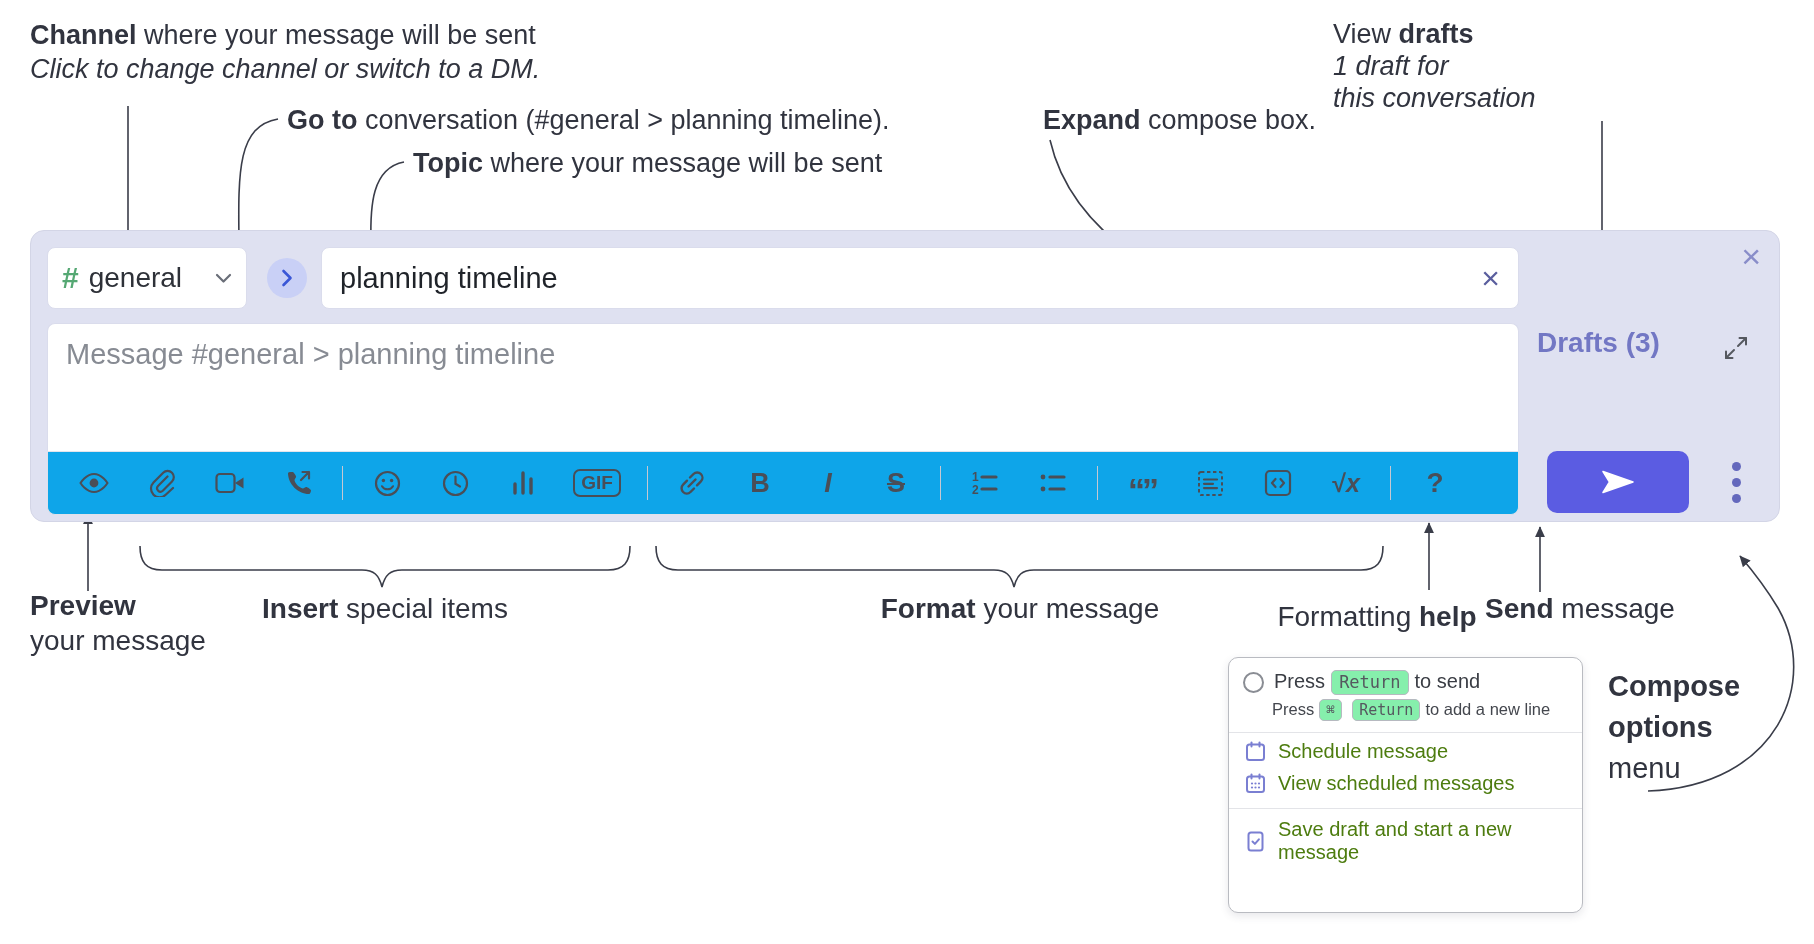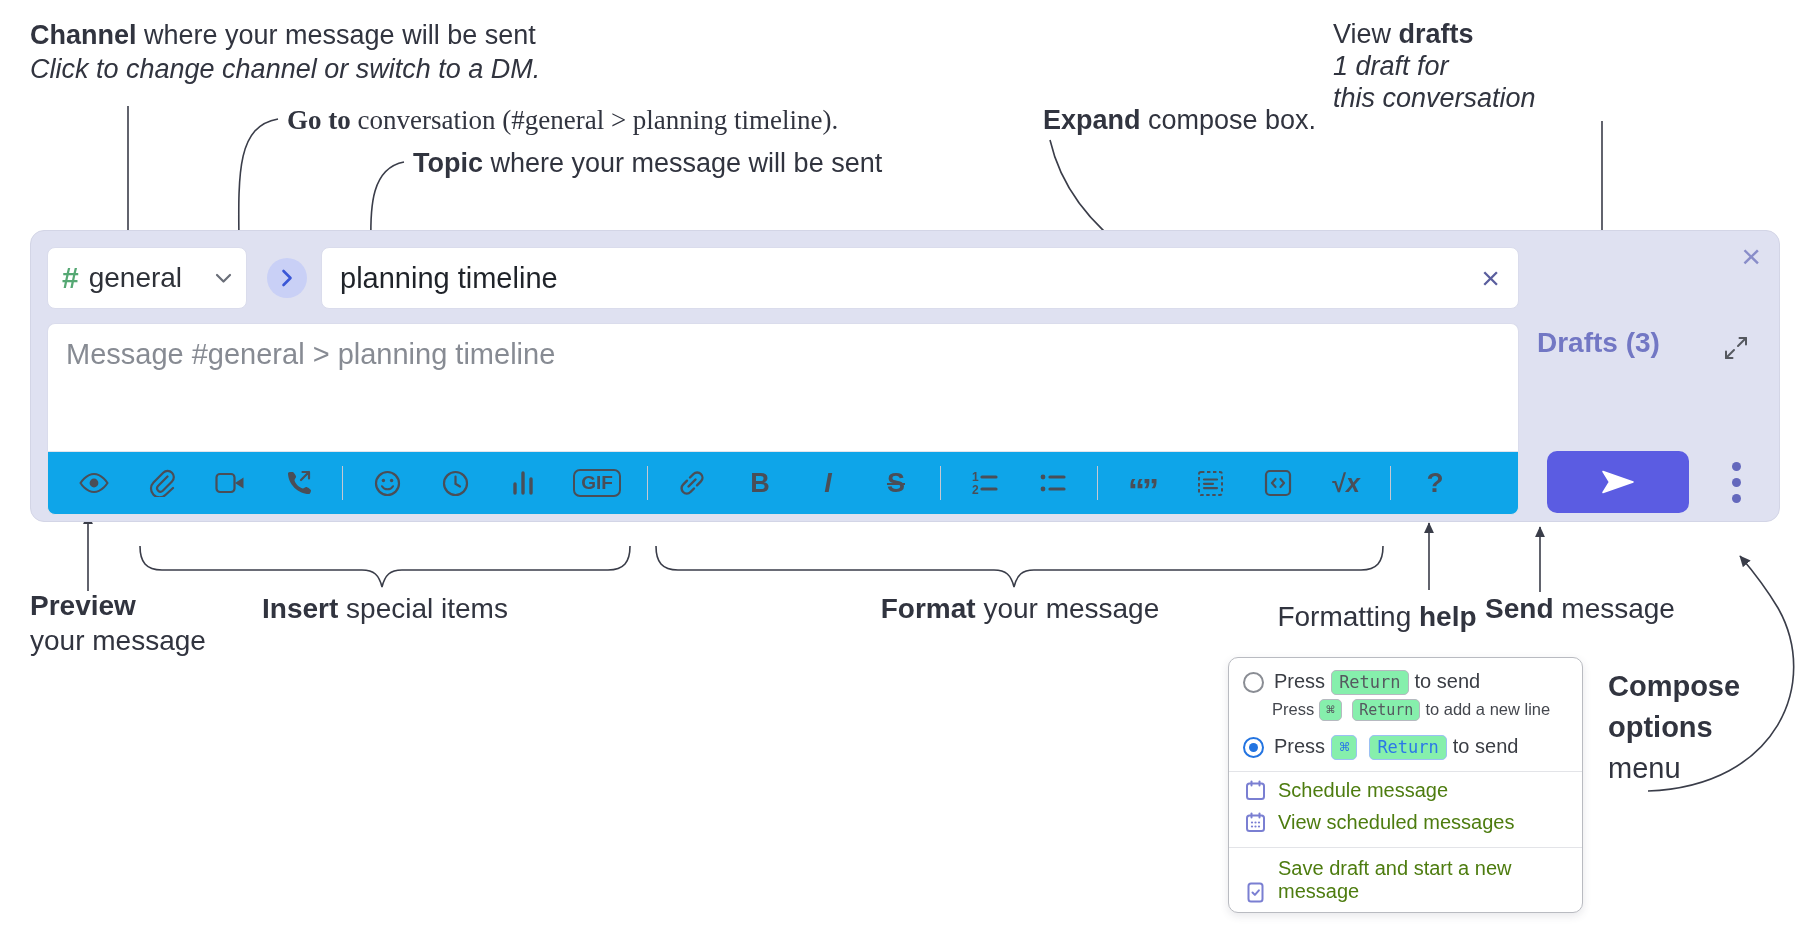--- a/index.html
+++ b/index.html
@@ -4,21 +4,21 @@
 <style>
   html,body{margin:0;padding:0;}
   body{width:1814px;height:944px;position:relative;background:#ffffff;
        font-family:"Liberation Sans",sans-serif;color:#31343f;overflow:hidden;}
   .abs{position:absolute;}
   b{font-weight:bold;}
   
   .ann{font-size:27px;line-height:34px;color:#31343f;}
   .ann .it{font-style:italic;}
   #ann-channel{left:30px;top:18px;}
-  #ann-goto{left:287px;top:103px;font-family:Liberation Serif, serif;}
+  #ann-goto{left:287px;top:103px;}
   #ann-topic{left:413px;top:146px;}
   #ann-expand{left:1043px;top:103px;}
   #ann-drafts{left:1333px;top:18px;line-height:32px;}
   #lbl-preview{left:30px;top:588px;font-size:28px;line-height:35px;}
   #lbl-insert{left:215px;top:592px;width:340px;text-align:center;font-size:28px;}
   #lbl-format{left:850px;top:592px;width:340px;text-align:center;font-size:28px;}
   #lbl-help{left:1257px;top:592px;width:240px;text-align:center;font-size:28px;margin-top:8px;}
   #lbl-send{left:1480px;top:592px;width:200px;text-align:center;font-size:28px;}
   #lbl-compose-menu{left:1608px;top:666px;font-size:29px;line-height:41px;}
   
@@ -327,24 +327,20 @@
 </div>
 
 <div class="abs" id="popup">
   <div class="prow">
     <span class="radio"></span>
     <span><span>Press</span><kbd class="key">Return</kbd><span>to send</span></span>
   </div>
   <div class="psub">
     <span>Press</span><kbd class="key sm">⌘</kbd><kbd class="key sm">Return</kbd><span>to add a new line</span>
   </div>
-  <div class="prow" style="margin-top:14px;">
-    <span class="radio sel"></span>
-    <span><span>Press</span><kbd class="key blue">⌘</kbd><kbd class="key blue">Return</kbd><span>to send</span></span>
-  </div>
   <div class="psep"></div>
   <div class="mitem">
     <span class="micon">
       <svg width="21" height="21" viewBox="0 0 21 21">
           <rect x="2" y="3.5" width="17" height="15.5" rx="2.5" fill="none" stroke="currentColor" stroke-width="2"></rect>
           <line x1="6.5" y1="1.5" x2="6.5" y2="5.5" stroke="currentColor" stroke-width="2" stroke-linecap="round"></line>
           <line x1="14.5" y1="1.5" x2="14.5" y2="5.5" stroke="currentColor" stroke-width="2" stroke-linecap="round"></line>
         </svg>
     </span>
     <span>Schedule message</span>
@@ -361,21 +357,21 @@
             <circle cx="14" cy="10.5" r="1.1"></circle>
             <circle cx="7" cy="14.5" r="1.1"></circle>
             <circle cx="10.5" cy="14.5" r="1.1"></circle>
             <circle cx="14" cy="14.5" r="1.1"></circle>
           </g>
         </svg>
     </span>
     <span>View scheduled messages</span>
   </div>
   <div class="psep"></div>
-  <div class="mitem" style="padding-top:9px;align-items:flex-end;">
+  <div class="mitem" style="padding-top:9px;">
     <span class="micon">
       <svg width="21" height="21" viewBox="0 0 21 21">
           <rect x="3.5" y="1.5" width="14" height="18" rx="2.5" fill="none" stroke="currentColor" stroke-width="2"></rect>
           <path d="M7.5 10.5 l2.4 2.4 4-4.6" fill="none" stroke="currentColor" stroke-width="2" stroke-linecap="round" stroke-linejoin="round"></path>
         </svg>
     </span>
     <span>Save draft and start a new message</span>
   </div>
 </div>
 

